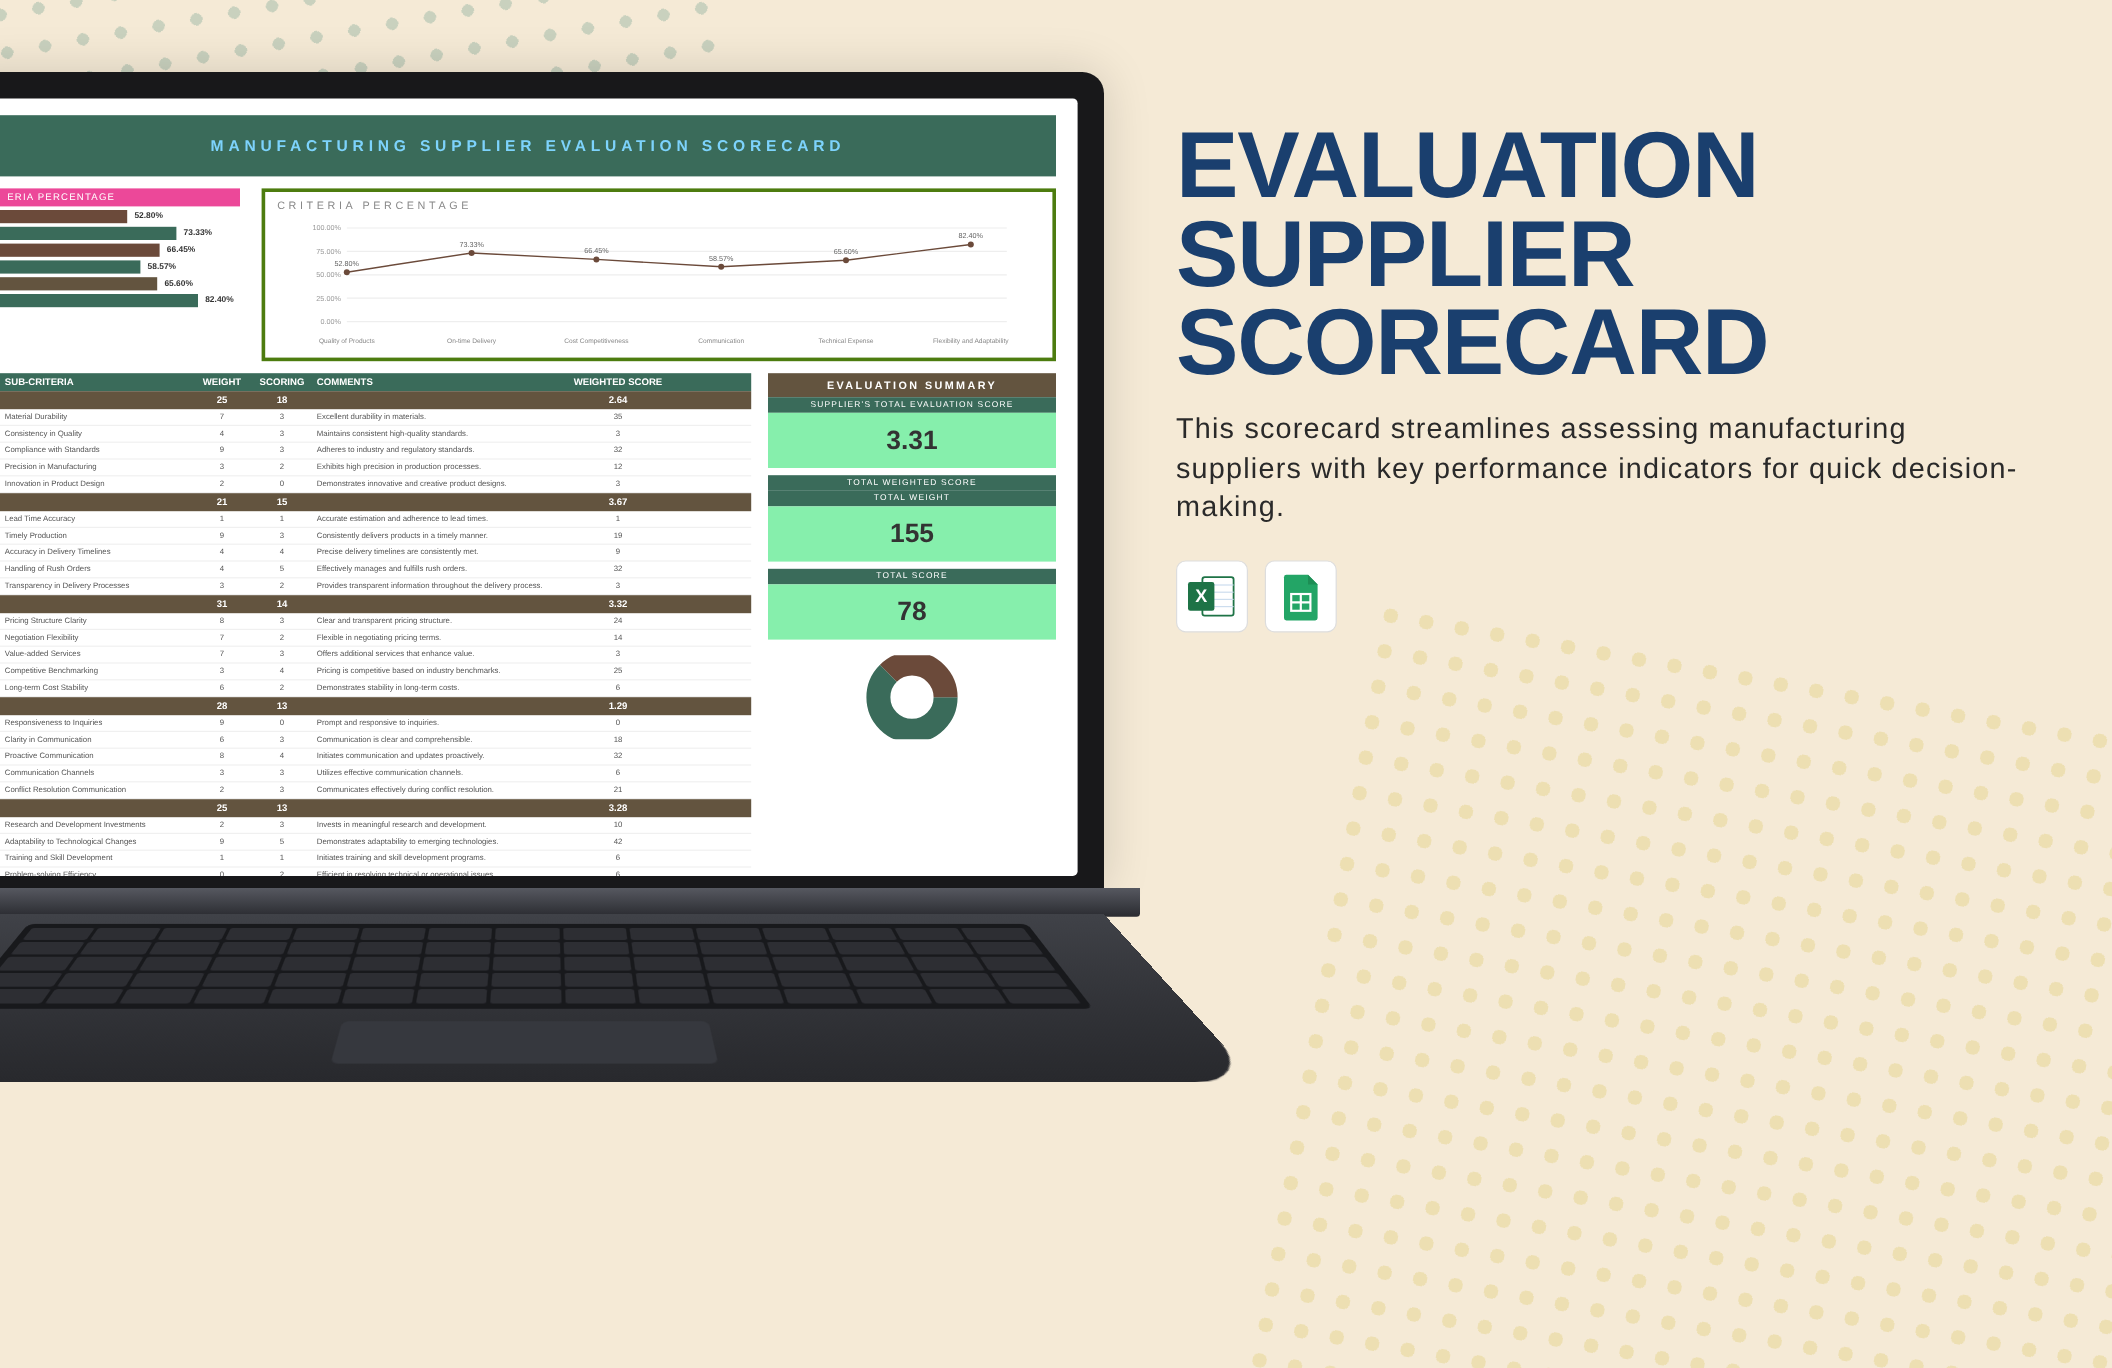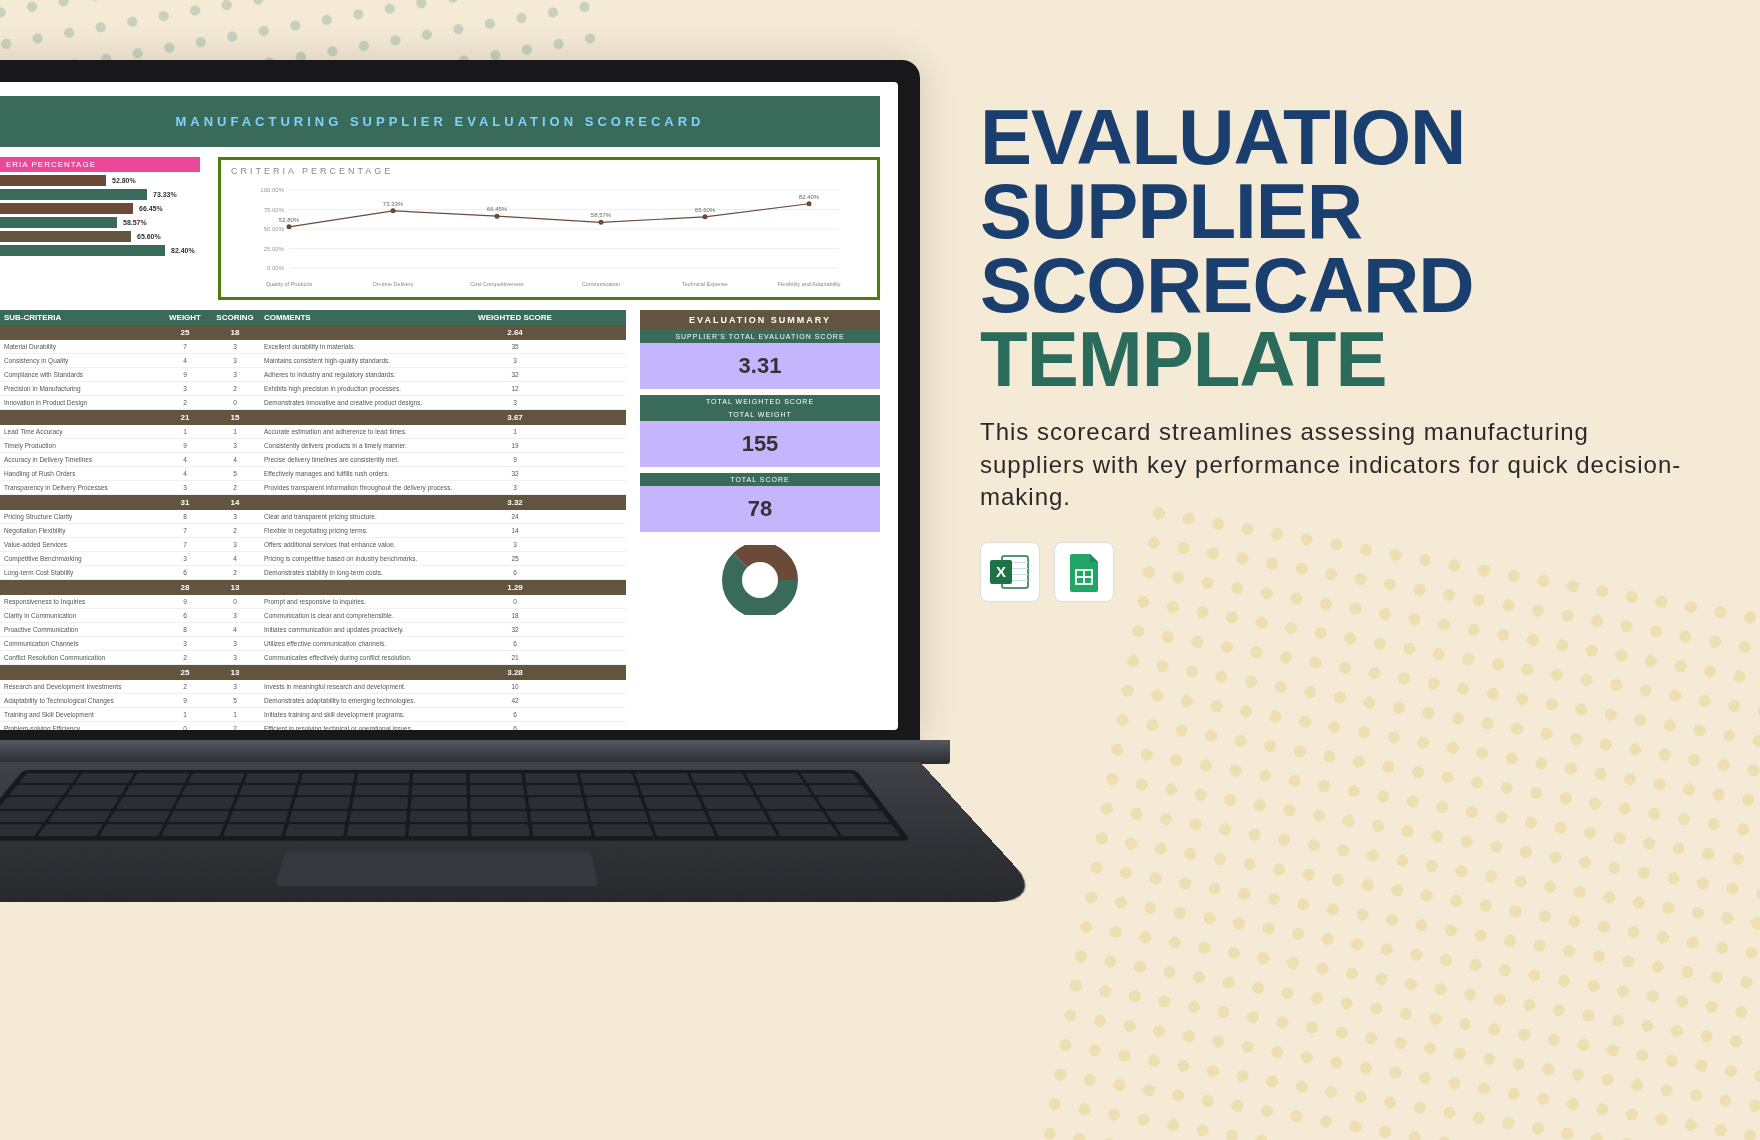--- a/index.html
+++ b/index.html
@@ -21,21 +21,21 @@
 .row3{display:flex;gap:14px}
 .table{flex:1}
 .thead{display:flex;background:#3a6b5a;color:#fff;font-size:8px;font-weight:700}
 .th,.td{padding:3px 4px}
 .c1{width:160px}.c2{width:50px;text-align:center}.c3{width:50px;text-align:center}.c4{width:210px}.c5{width:90px;text-align:center}
 .section-row{display:flex;background:#63543f;color:#fff;font-weight:700;font-size:8px}
 .trow{display:flex;font-size:6.5px;border-bottom:1px solid #f0f0f0;color:#555}
 .summary{width:240px}
 .sum-head{background:#63543f;color:#fff;text-align:center;padding:5px;font-size:9px;letter-spacing:2px;font-weight:700}
 .sum-label{background:#3a6b5a;color:#fff;text-align:center;padding:3px;font-size:7px;letter-spacing:1px}
-.sum-val{background:#c4b5fd;text-align:center;padding:10px;font-size:22px;font-weight:700;color:#333;margin-bottom:6px}
+.sum-val{background:#86efac;text-align:center;padding:10px;font-size:22px;font-weight:700;color:#333;margin-bottom:6px}
 .donut{height:80px;display:flex;justify-content:center;align-items:center;margin-top:8px}
 .kb-base{width:1020px;height:24px;background:linear-gradient(#565860,#2a2b30);border-radius:0 0 3px 3px;margin-left:-30px}
 .kb{width:960px;height:200px;background:linear-gradient(#404248,#28292d);transform:perspective(1400px) rotateX(62deg);transform-origin:top;border-radius:0 0 40px 40px;margin-top:-2px;position:relative}
 .keys{position:absolute;top:14px;left:70px;right:70px;height:110px;background:#18191c;border-radius:6px;display:grid;grid-template-columns:repeat(15,1fr);grid-template-rows:repeat(5,1fr);gap:3px;padding:6px}
 .keys div{background:#2d2e33;border-radius:2px}
 .trackpad{position:absolute;bottom:18px;left:50%;transform:translateX(-50%);width:260px;height:44px;background:#36383e;border-radius:5px}
 .right{position:absolute;right:60px;top:100px;width:720px}
 .title{font-family:'Arial Black',sans-serif;font-weight:900;font-size:78px;line-height:.95;letter-spacing:-1px;color:#1a3f6e}
 .title .tpl{color:#2a6b5c}
 .desc{margin-top:20px;font-size:24px;line-height:1.35;color:#2a2a2a;letter-spacing:1px;font-family:Arial}
@@ -434,21 +434,20 @@
       </div>
     <div class="trackpad"></div>
   </div>
 </div>
 
 <div class="right">
   <div class="title">
     <div>EVALUATION</div>
     <div>SUPPLIER</div>
     <div>SCORECARD</div>
-    <div class="tpl">TEMPLATE</div>
   </div>
   <div class="desc">This scorecard streamlines assessing manufacturing suppliers with key performance indicators for quick decision-making.</div>
   <div class="icons">
     <div class="icon xl">
       <svg width="44" height="44" viewBox="0 0 44 44">
           <rect x="14" y="6" width="26" height="32" rx="2" fill="#fff" stroke="#1e7346" stroke-width="1.5"></rect>
           <rect x="14" y="12" width="26" height="1" fill="#cde"></rect>
           <rect x="14" y="18" width="26" height="1" fill="#cde"></rect>
           <rect x="14" y="24" width="26" height="1" fill="#cde"></rect>
           <rect x="14" y="30" width="26" height="1" fill="#cde"></rect>

